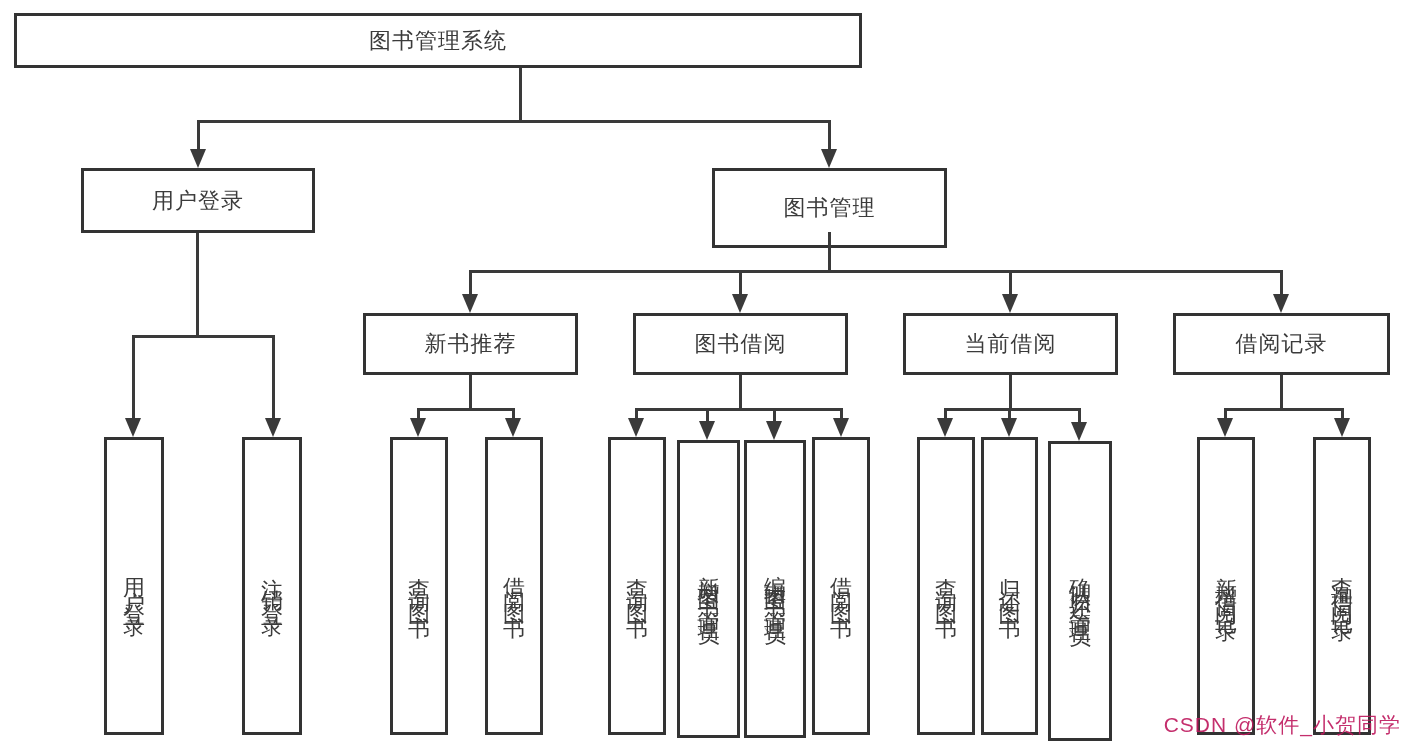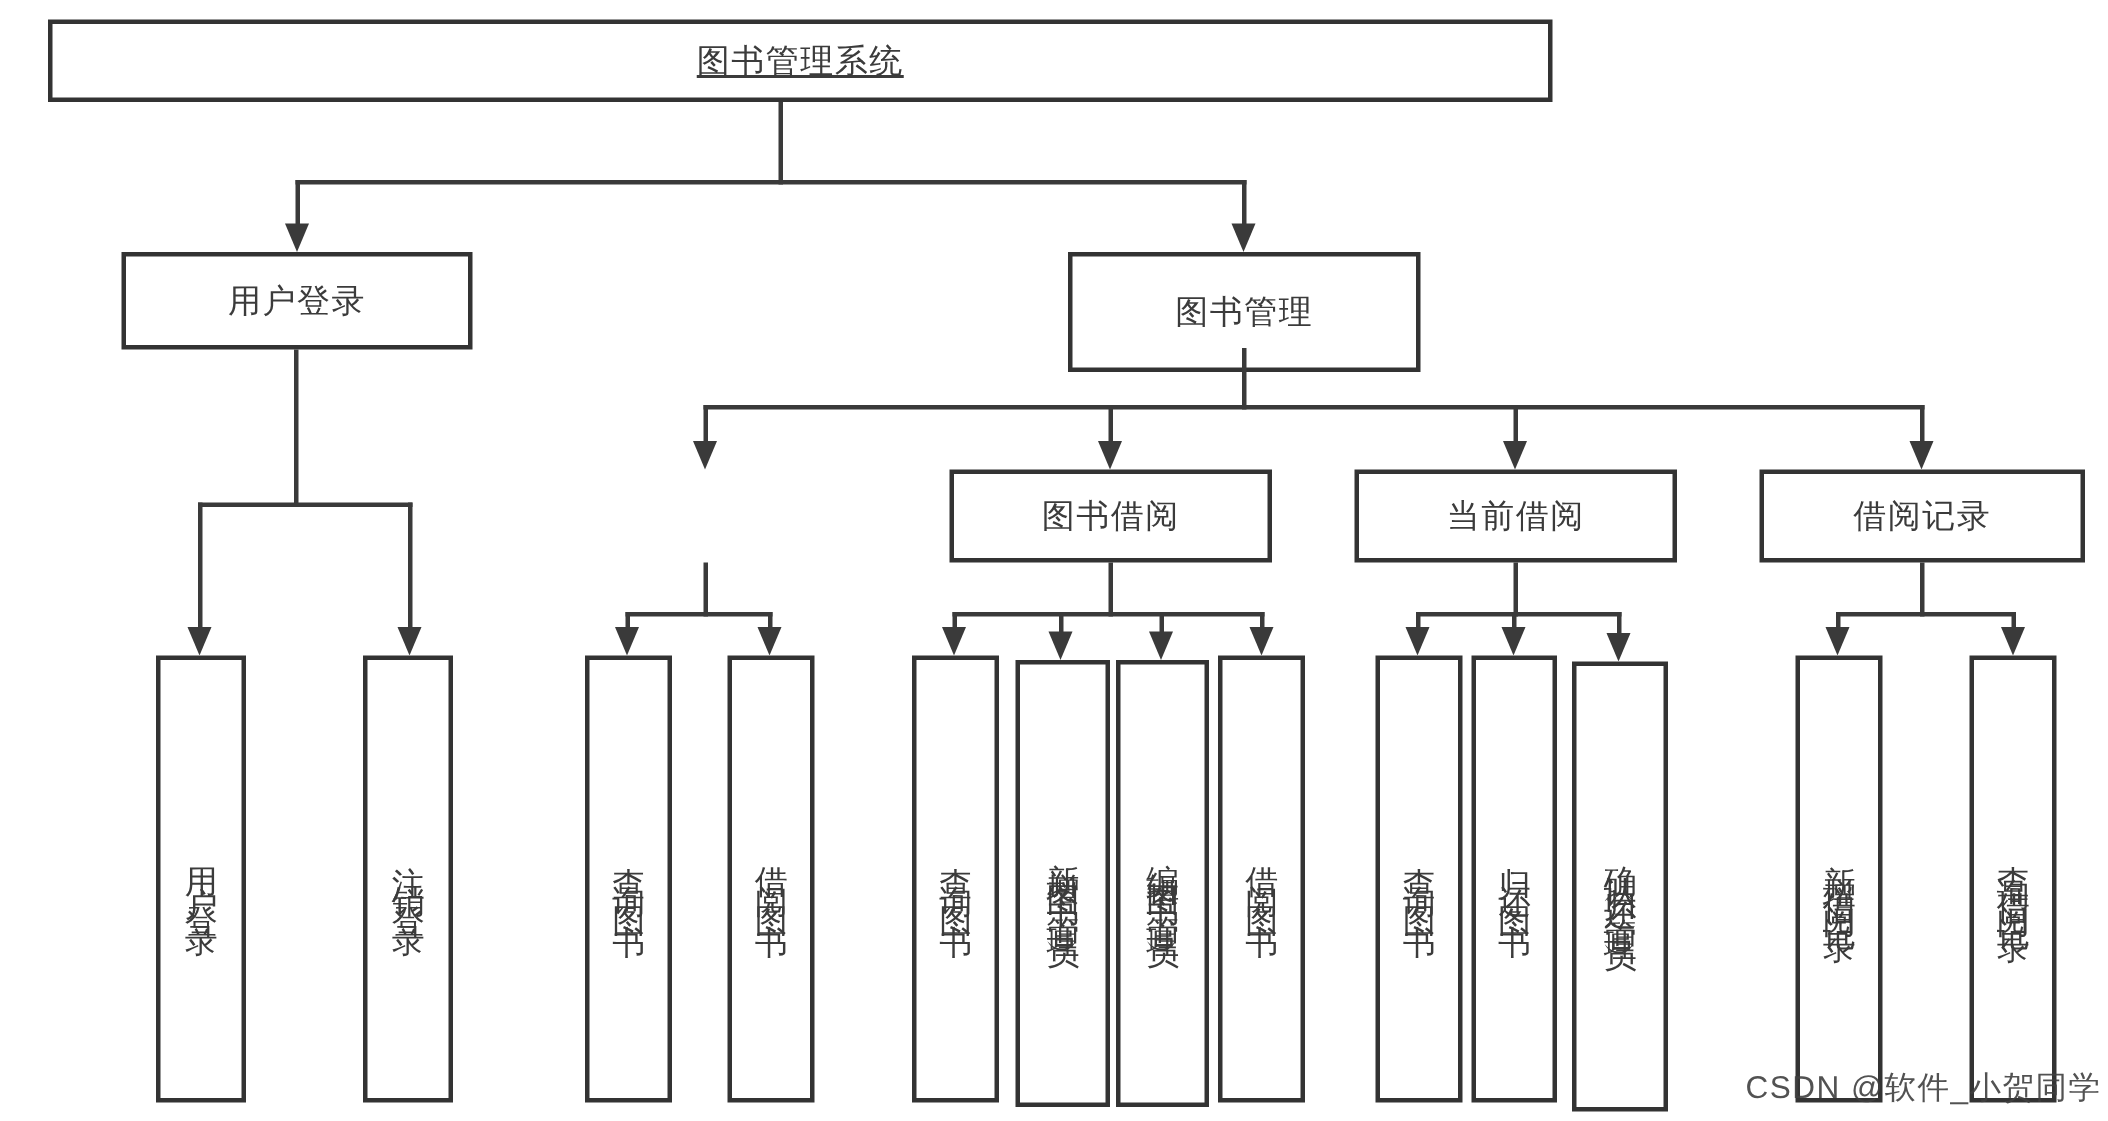--- a/index.html
+++ b/index.html
@@ -49,33 +49,33 @@
     position:absolute;
     width:0;height:0;
     border-left:8px solid transparent;
     border-right:8px solid transparent;
     border-top:19px solid #3a3a3a;
   }
   .watermark{
     position:absolute;
     right:4px;top:711px;
     font-size:21px;
-    color:#404040;
+    color:#be185d;
     letter-spacing:1px;
     z-index:10;
     opacity:.9;
     white-space:nowrap;
   }
 </style>
 </head>
 <body>
 
 <div id="stage">
 
-  <div class="box" style="left:32px;top:13px;width:1003px;height:55px;text-decoration:underline;">
+  <div class="box" style="left:14px;top:13px;width:848px;height:55px;">
     <span>图书管理系统</span>
   </div>
 
   <div class="vline" style="left:519px;top:68px;height:55px;"></div>
   <div class="hline" style="left:197px;top:120px;width:634px;"></div>
   <div class="vline" style="left:197px;top:120px;height:32px;"></div>
   <div class="arrow" style="left:190px;top:149px;"></div>
   <div class="vline" style="left:828px;top:120px;height:32px;"></div>
   <div class="arrow" style="left:821px;top:149px;"></div>
 
@@ -97,20 +97,23 @@
   <div class="hline" style="left:469px;top:270px;width:814px;"></div>
   <div class="vline" style="left:469px;top:270px;height:27px;"></div>
   <div class="arrow" style="left:462px;top:294px;"></div>
   <div class="vline" style="left:739px;top:270px;height:27px;"></div>
   <div class="arrow" style="left:732px;top:294px;"></div>
   <div class="vline" style="left:1009px;top:270px;height:27px;"></div>
   <div class="arrow" style="left:1002px;top:294px;"></div>
   <div class="vline" style="left:1280px;top:270px;height:27px;"></div>
   <div class="arrow" style="left:1273px;top:294px;"></div>
 
+  <div class="box" style="left:363px;top:313px;width:215px;height:62px;">
+    <span>新书推荐</span>
+  </div>
   <div class="box" style="left:633px;top:313px;width:215px;height:62px;">
     <span>图书借阅</span>
   </div>
   <div class="box" style="left:903px;top:313px;width:215px;height:62px;">
     <span>当前借阅</span>
   </div>
   <div class="box" style="left:1173px;top:313px;width:217px;height:62px;">
     <span>借阅记录</span>
   </div>
 

